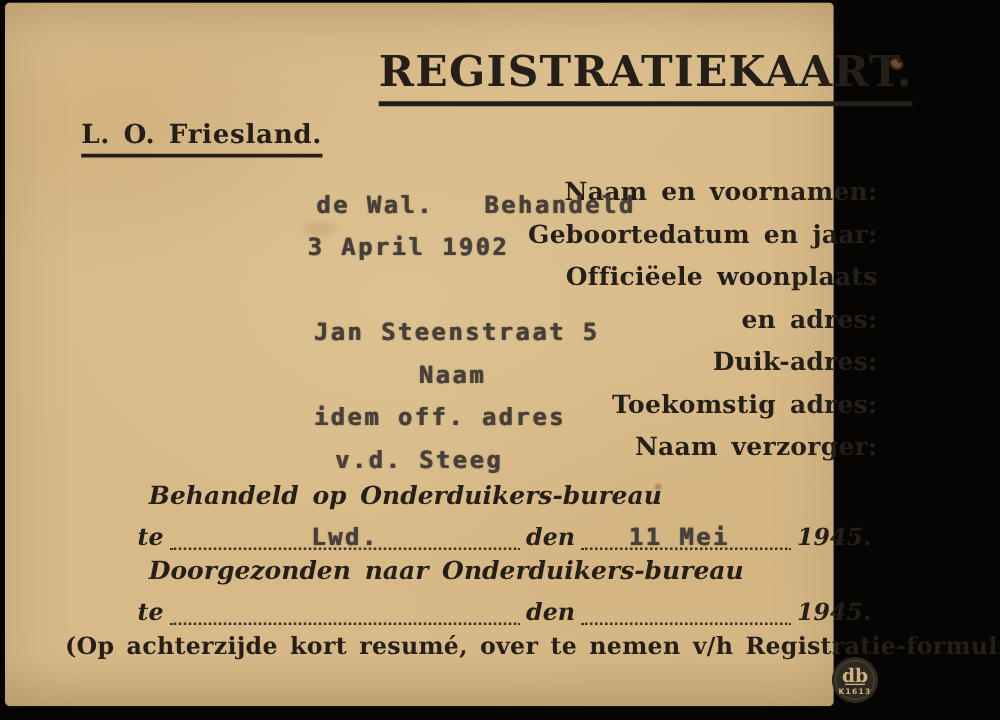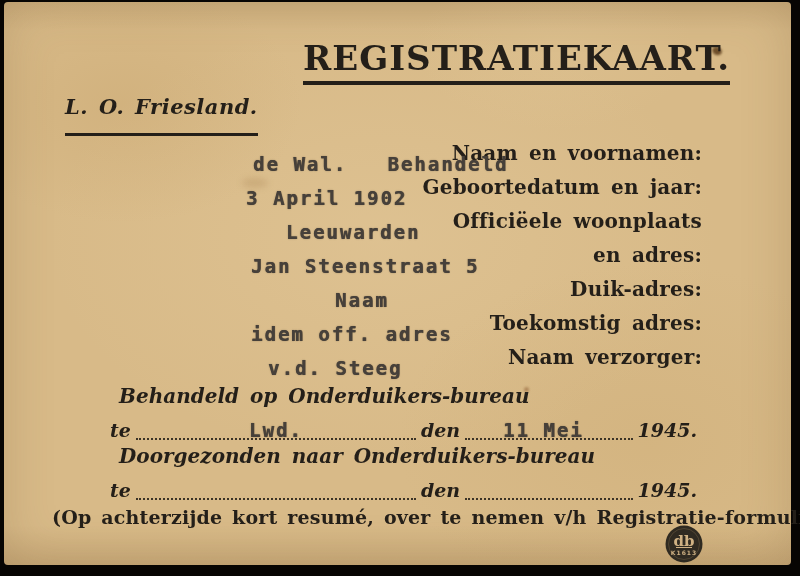--- a/index.html
+++ b/index.html
@@ -6,21 +6,21 @@
   html, body { width: 800px; height: 576px; }
   body {
     position: relative;
     overflow: hidden;
     background: #070503;
     font-family: "DejaVu Serif", serif;
   }
   .card {
     position: absolute;
     left: 4px; top: 2px;
-    width: 787px; height: 563px;
+    width: 663px; height: 563px;
     border-radius: 4px;
     background-color: #d8ba88;
     background-image:
       radial-gradient(ellipse 300px 200px at 15% 18%, rgba(198,163,108,0.35), transparent 60%),
       radial-gradient(ellipse 420px 300px at 82% 78%, rgba(202,168,112,0.30), transparent 60%),
       radial-gradient(ellipse 520px 340px at 48% 42%, rgba(236,212,168,0.28), transparent 65%),
       radial-gradient(ellipse 200px 120px at 70% 8%, rgba(226,200,152,0.30), transparent 70%),
       linear-gradient(to bottom, rgba(150,115,70,0.15), transparent 5%, transparent 93%, rgba(150,115,70,0.22));
     box-shadow: inset 0 0 50px rgba(110,82,45,0.22);
     color: #241f19;
@@ -32,23 +32,22 @@
 
   .title {
     position: absolute; left: 299px; top: 36px;
     font-size: 34px; font-weight: bold; letter-spacing: 1px;
     padding-bottom: 3px; border-bottom: 4px solid #241f19;
     white-space: nowrap;
   }
   .org {
     position: absolute; left: 61px; top: 92px;
     font-size: 21px; font-weight: bold; letter-spacing: 0.5px; word-spacing: 3px;
-    padding-bottom: 14px; border-bottom: 3px solid #241f19;
+    padding-bottom: 4px; border-bottom: 3px solid #241f19;
     white-space: nowrap;
-    font-style: italic;
   }
   .fields { position: absolute; left: 61px; top: 140px; width: 643px; }
   .row {
     position: relative;
     display: flex; align-items: flex-end;
     height: 34px;
     flex-direction: column;
   }
   .row-indent { padding-left: 110px; }
   .lbl {
@@ -107,21 +106,20 @@
       <span class="typed" style="left:188px">de Wal.   Behandeld</span>
     </div>
     <div class="row">
       <span class="lbl">Geboortedatum en jaar:</span>
       <span class="leader"></span>
       <span class="typed" style="left:181px">3 April 1902</span>
     </div>
     <div class="row">
       <span class="lbl">Officiëele woonplaats</span>
       <span class="leader"></span>
-      <span class="typed" style="left:221px">Leeuwarden</span>
     </div>
     <div class="row row-indent">
       <span class="lbl">en adres:</span>
       <span class="leader"></span>
       <span class="typed" style="left:186px">Jan Steenstraat 5</span>
     </div>
     <div class="row">
       <span class="lbl">Duik-adres:</span>
       <span class="leader"></span>
       <span class="typed" style="left:270px">Naam</span>

